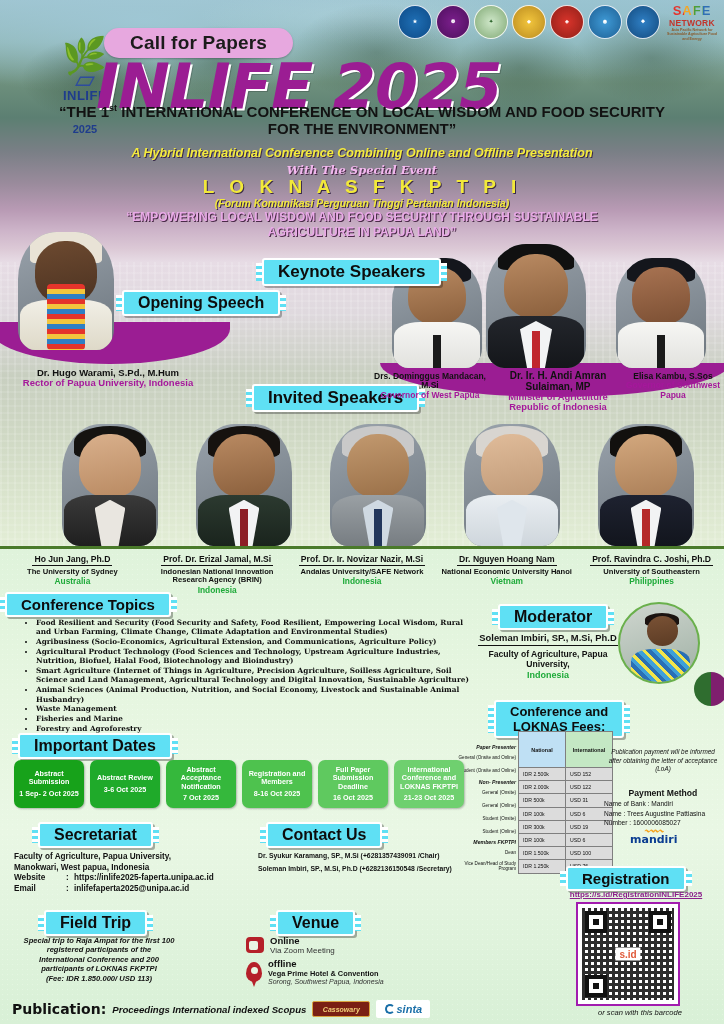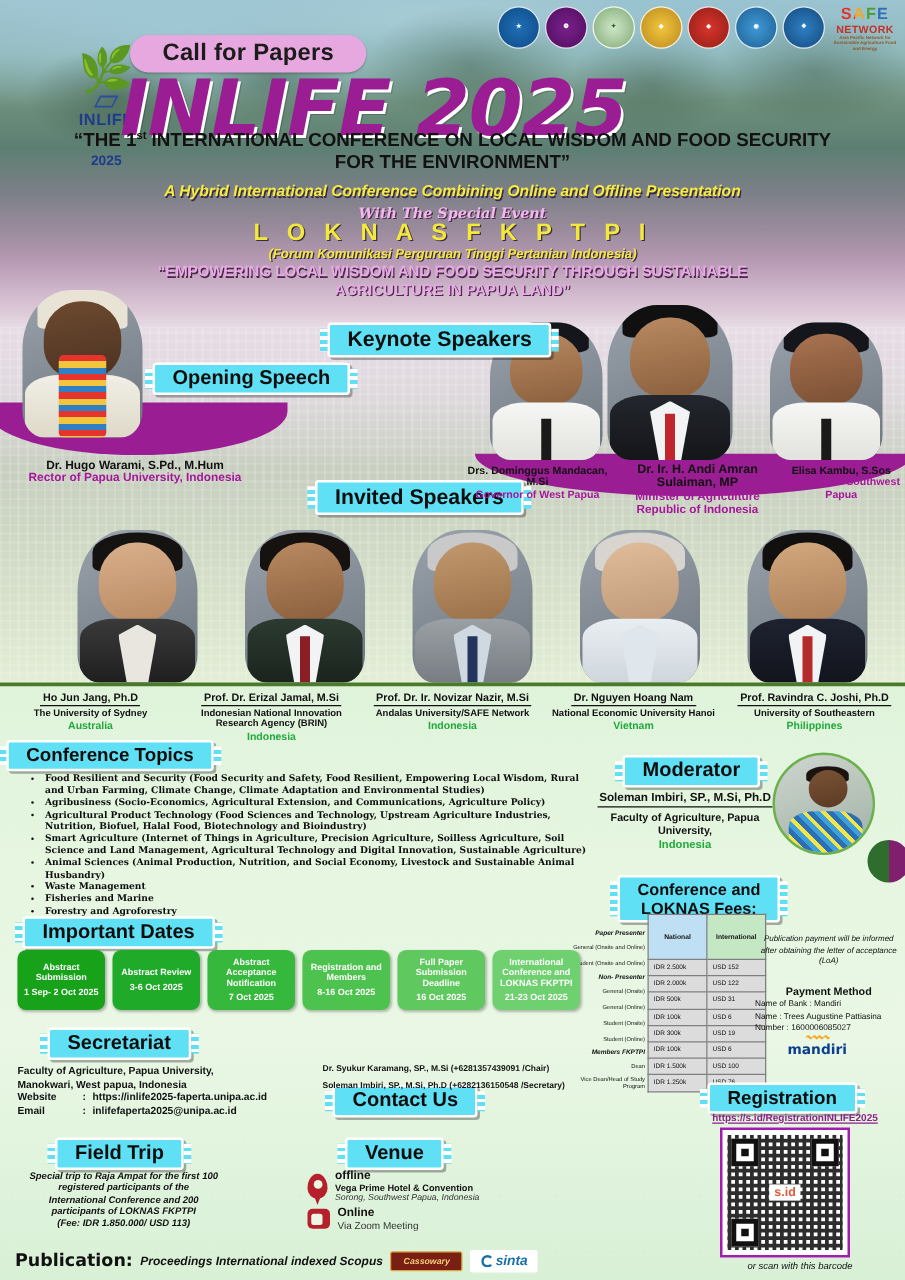--- a/index.html
+++ b/index.html
@@ -192,21 +192,21 @@
   .d0{background:#17a21a;} .d1{background:#1faa2a;} .d2{background:#35b83c;}
   .d3{background:#4ec24e;} .d4{background:#5fc95f;} .d5{background:#6fd06f;}
   .dcard .dd{ margin-top:3px; }
 
   .lbl-secretariat{ left:38px; top:822px; font-size:16px;}
   .sec-text{ position:absolute; left:14px; top:852px; width:270px; z-index:9;
     font-size:8.2px; font-weight:bold; color:#111; line-height:1.3;}
   .sec-row{ display:flex; }
   .sec-row .k{ width:52px; } .sec-row .s{ width:8px; }
 
-  .lbl-contact{ left:266px; top:822px; font-size:16px;margin-top:46px;}
+  .lbl-contact{ left:266px; top:822px; font-size:16px;}
   .contact-text{ position:absolute; left:258px; top:850px; width:210px; z-index:9;
     font-size:6.8px; font-weight:bold; color:#111; line-height:1.9;}
 
   .lbl-fieldtrip{ left:44px; top:910px; font-size:16px;}
   .ft-text{ position:absolute; left:6px; top:936px; width:186px; text-align:center; z-index:9;
     font-size:7.6px; font-weight:bold; font-style:italic; color:#111; line-height:1.25;}
 
   .lbl-venue{ left:276px; top:910px; font-size:16px;}
   .venue{ position:absolute; left:246px; top:936px; width:220px; z-index:9;}
   .vrow{ display:flex; align-items:center; gap:6px; margin-bottom:4px;}
@@ -587,32 +587,32 @@
     <div>Special trip to Raja Ampat for the first 100</div>
     <div>registered participants of the</div>
     <div>International Conference and 200</div>
     <div>participants of LOKNAS FKPTPI</div>
     <div>(Fee: IDR 1.850.000/ USD 113)</div>
   </div>
 
   <div class="ribbon sec lbl-venue">Venue</div>
   <div class="venue">
     <div class="vrow">
+      <div class="zoomic"></div>
+      <div>
+        <div class="vt1">Online</div>
+        <div class="vt4">Via Zoom Meeting</div>
+      </div>
+    </div>
+    <div class="vrow">
       <div class="pin"></div>
       <div>
         <div class="vt1">offline</div>
         <div class="vt2">Vega Prime Hotel &amp; Convention</div>
         <div class="vt3">Sorong, Southwest Papua, Indonesia</div>
-      </div>
-    </div>
-    <div class="vrow">
-      <div class="zoomic"></div>
-      <div>
-        <div class="vt1">Online</div>
-        <div class="vt4">Via Zoom Meeting</div>
       </div>
     </div>
   </div>
 
   <div class="ribbon sec lbl-registration">Registration</div>
   <div class="reg-url">https://s.id/RegistrationINLIFE2025</div>
   <div class="qr">
     <div class="grid"></div>
     <div class="fp fp1">
         <i></i>

